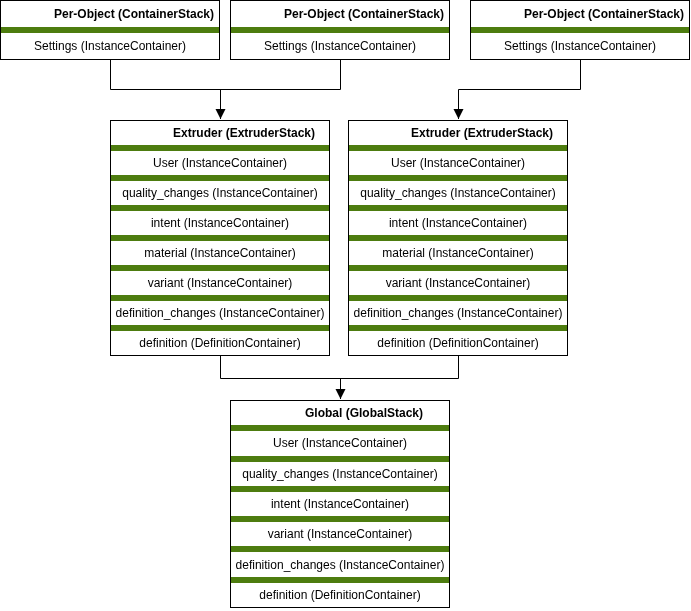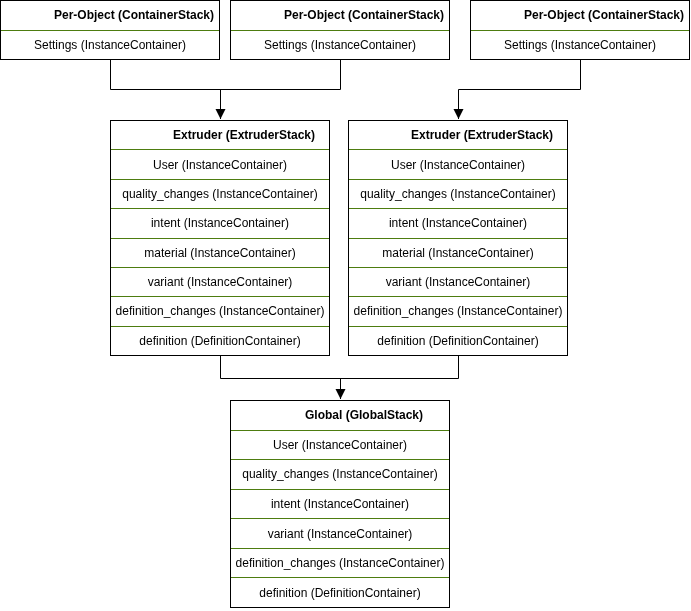--- a/index.html
+++ b/index.html
@@ -40,21 +40,21 @@
     font-size: 12px;
     line-height: 1;
     white-space: nowrap;
     overflow: hidden;
   }
   .node .title {
     font-weight: bold;
     padding-left: 48px;
   }
   .node .row {
-    border-top: 1px solid #4d7c0f;
+    border-top: 6px solid #4d7c0f;
   }
   
   #node-per-object-1 { left: 0px;   top: 0px;   width: 220px; height: 60px; }
   #node-per-object-2 { left: 230px; top: 0px;   width: 220px; height: 60px; }
   #node-per-object-3 { left: 470px; top: 0px;   width: 220px; height: 60px; }
   #node-extruder-1   { left: 110px; top: 120px; width: 220px; height: 236px; }
   #node-extruder-2   { left: 348px; top: 120px; width: 220px; height: 236px; }
   #node-global       { left: 230px; top: 400px; width: 220px; height: 208px; }
 </style>
 </head>

